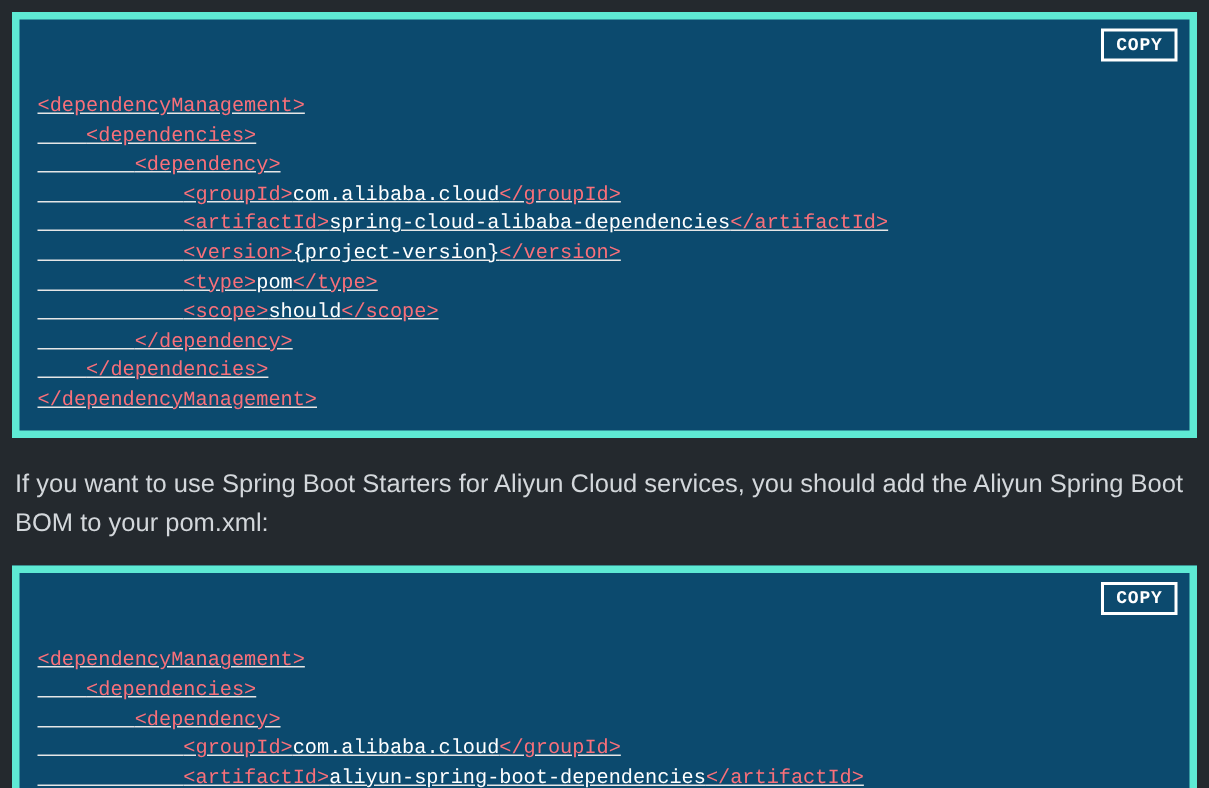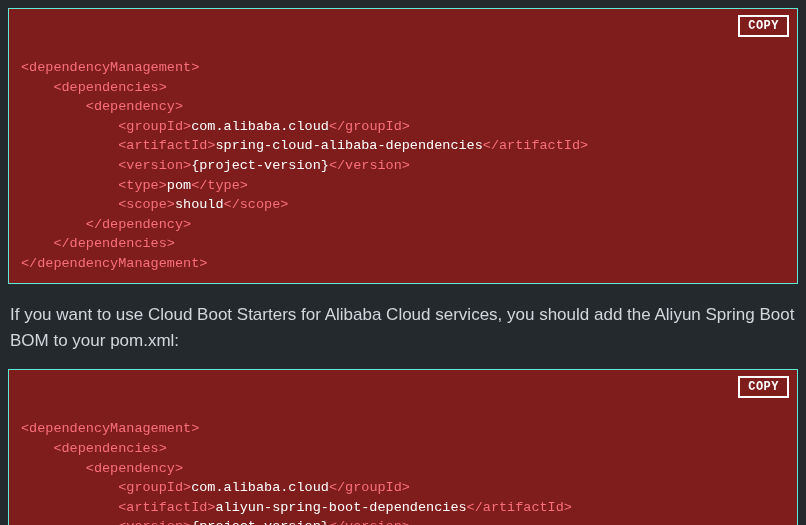--- a/index.html
+++ b/index.html
@@ -6,29 +6,30 @@
     margin: 0;
     padding: 8px;
     background: #24292e;
     font-family: -apple-system, BlinkMacSystemFont, "Segoe UI", Helvetica, Arial, sans-serif;
     color: #c8cdd2;
     width: 806px;
     box-sizing: border-box;
   }
   .code-block {
     position: relative;
-    background: #7f1d1d;
-    border: 1px solid #5eead4;
+    background: #0c4a6e;
+    border: 5px solid #5eead4;
     padding: 10px 12px;
     font-family: "SFMono-Regular", Consolas, "Liberation Mono", Menlo, monospace;
     font-size: 13.5px;
     line-height: 1.45;
     white-space: pre;
     overflow-x: auto;
     color: #e6e6e6;
+    text-decoration: underline;
   }
   .copy-btn {
     position: absolute;
     top: 6px;
     right: 8px;
     border: 2px solid #ffffff;
     background: transparent;
     color: #ffffff;
     font-family: inherit;
     font-size: 12px;
@@ -57,21 +58,21 @@
             <span class="tag">&lt;groupId&gt;</span><span class="txt">com.alibaba.cloud</span><span class="tag">&lt;/groupId&gt;</span>
             <span class="tag">&lt;artifactId&gt;</span><span class="txt">spring-cloud-alibaba-dependencies</span><span class="tag">&lt;/artifactId&gt;</span>
             <span class="tag">&lt;version&gt;</span><span class="txt">{project-version}</span><span class="tag">&lt;/version&gt;</span>
             <span class="tag">&lt;type&gt;</span><span class="txt">pom</span><span class="tag">&lt;/type&gt;</span>
             <span class="tag">&lt;scope&gt;</span><span class="txt">should</span><span class="tag">&lt;/scope&gt;</span>
         <span class="tag">&lt;/dependency&gt;</span>
     <span class="tag">&lt;/dependencies&gt;</span>
 <span class="tag">&lt;/dependencyManagement&gt;</span>
 </div>
 
-<p class="para">If you want to use Cloud Boot Starters for Alibaba Cloud services, you should add the Aliyun Spring Boot BOM to your pom.xml:</p>
+<p class="para">If you want to use Spring Boot Starters for Aliyun Cloud services, you should add the Aliyun Spring Boot BOM to your pom.xml:</p>
 
 <div class="code-block">
 <button class="copy-btn">COPY</button>
 <span class="tag">&lt;dependencyManagement&gt;</span>
     <span class="tag">&lt;dependencies&gt;</span>
         <span class="tag">&lt;dependency&gt;</span>
             <span class="tag">&lt;groupId&gt;</span><span class="txt">com.alibaba.cloud</span><span class="tag">&lt;/groupId&gt;</span>
             <span class="tag">&lt;artifactId&gt;</span><span class="txt">aliyun-spring-boot-dependencies</span><span class="tag">&lt;/artifactId&gt;</span>
             <span class="tag">&lt;version&gt;</span><span class="txt">{project-version}</span><span class="tag">&lt;/version&gt;</span>
             

